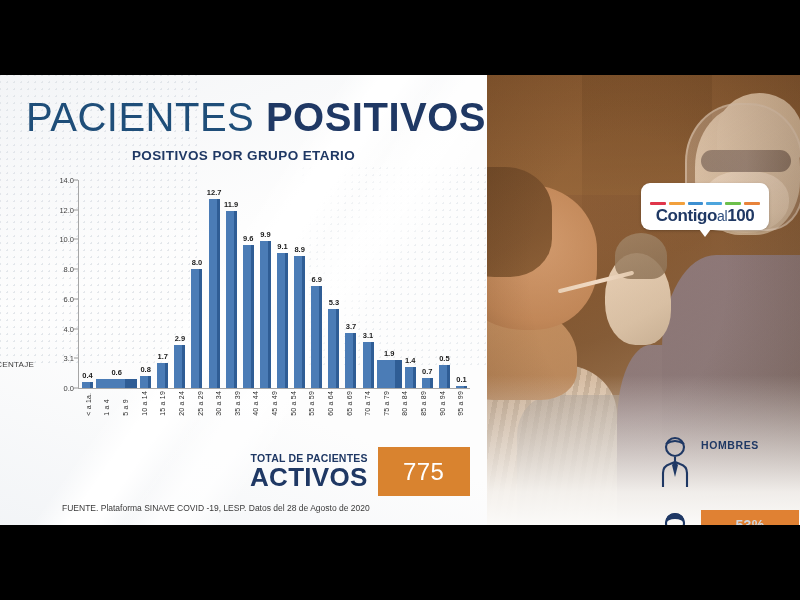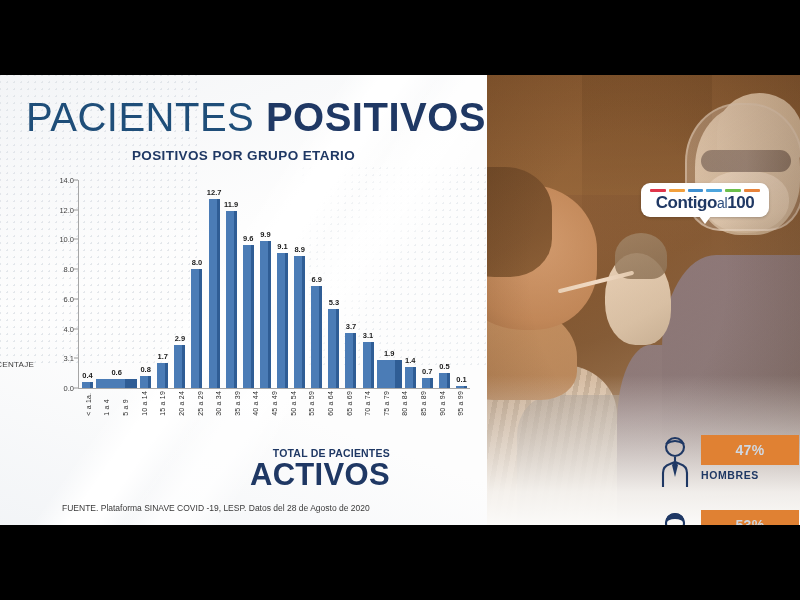--- a/index.html
+++ b/index.html
@@ -61,21 +61,21 @@
   .xlabels { position:absolute; left:39px; top:211px; width:391px; display:flex; }
   .xl-cell { flex:1 1 0; display:flex; justify-content:center; }
   .xl-cell span { font-size:7px; color:#2b2b2b; writing-mode:vertical-rl;
     transform:rotate(180deg); white-space:nowrap; letter-spacing:.2px; }
 
   
   #total-wrap { position:absolute; left:250px; top:372px; z-index:5;
     display:flex; align-items:center; }
   #total-text { text-align:right; margin-right:10px; }
   #total-label { font-size:10.5px; font-weight:700; color:#1f3864; letter-spacing:.2px; }
-  #total-big { font-size:31px; font-weight:700; color:#1f3864; letter-spacing:.3px; line-height:1.02; }
+  #total-big { font-size:26px; font-weight:700; color:#1f3864; letter-spacing:.3px; line-height:1.02; }
   #total-box { width:92px; height:49px; background:#d9832f; display:flex;
     align-items:center; justify-content:center; }
   #total-num { font-size:24px; color:#fff; font-weight:400; letter-spacing:.5px; }
 
   #source { position:absolute; left:62px; top:428px; z-index:5;
     font-size:8.5px; color:#3a3a3a; white-space:nowrap; }
 
   
   #right-panel { position:absolute; left:487px; top:0; width:313px; height:450px; overflow:hidden;
     background:#6b4a33; }
@@ -121,21 +121,21 @@
     background:linear-gradient(90deg,#f3f0ea 0%,#ffffff 55%,#e6e2da 100%); border-radius:2px; }
   #ph-sepia { left:0; top:0; width:313px; height:450px;
     background:linear-gradient(150deg, rgba(198,124,56,.40) 0%, rgba(212,138,66,.30) 45%, rgba(236,200,160,.45) 100%); }
   #ph-vig { left:0; top:0; width:313px; height:450px;
     background:radial-gradient(ellipse at 45% 45%, rgba(0,0,0,0) 40%, rgba(60,35,15,.30) 100%); }
   #ph-bottomfade { left:0; top:300px; width:313px; height:150px;
     background:linear-gradient(180deg, rgba(255,255,255,0) 0%, rgba(250,248,245,.92) 78%, #fbfaf8 100%); }
 
   
   #logo { position:absolute; left:641px; top:108px; width:128px; z-index:6; }
-  #logo-bubble { position:relative; background:#fff; border-radius:9px; padding:6px 8px 5px;
+  #logo-bubble { position:relative; background:#fff; border-radius:9px; padding:19px 8px 5px;
     box-shadow:0 1px 3px rgba(0,0,0,.22); }
   #logo-bubble:after { content:""; position:absolute; left:50%; bottom:-7px; margin-left:-6px;
     border-left:6px solid transparent; border-right:6px solid transparent; border-top:8px solid #fff; }
   #logo-bars { display:flex; gap:3px; margin-bottom:2px; padding:0 1px; }
   #logo-bars i { height:3px; flex:1 1 0; border-radius:1px; display:block; }
   #logo-text { font-size:17px; font-weight:700; color:#1f3864; letter-spacing:-.4px;
     line-height:1.05; white-space:nowrap; text-align:center; }
   #logo-text .thin { font-weight:400; font-size:14px; color:#2f4f7f; }
 
   
@@ -286,21 +286,21 @@
               <div class="bar" style="height: 20.8px;">
                 <div class="bar-val">1.4</div>
               </div>
             </div>
             <div class="bar-cell">
               <div class="bar" style="height: 10.4px;">
                 <div class="bar-val">0.7</div>
               </div>
             </div>
             <div class="bar-cell">
-              <div class="bar" style="height: 15px; text-align: right;">
+              <div class="bar" style="height: 23px; text-align: right;">
                 <div class="bar-val">0.5</div>
               </div>
             </div>
             <div class="bar-cell">
               <div class="bar" style="height: 2px;">
                 <div class="bar-val">0.1</div>
               </div>
             </div>
           </div>
         <div class="xlabels" id="xlabels">
@@ -367,20 +367,23 @@
             <div class="xl-cell">
               <span>95 a 99</span>
             </div>
           </div>
       </div>
 
       <div id="total-wrap">
         <div id="total-text">
           <div id="total-label">TOTAL DE PACIENTES</div>
           <div id="total-big">ACTIVOS</div>
+        </div>
+        <div id="total-box" style="background: rgb(217, 131, 47);">
+          <span id="total-num">775</span>
         </div>
       </div>
 
       <div id="source">FUENTE. Plataforma SINAVE COVID -19, LESP. Datos del 28 de Agosto de 2020</div>
     </div>
 
     <div id="right-panel">
       <div class="ph" id="ph-wall"></div>
       <div class="ph" id="ph-wall2"></div>
       <div class="ph" id="ph-darkband"></div>
@@ -422,23 +425,20 @@
       <div class="g-icon">
         <svg viewBox="0 0 40 52" width="40" height="52" fill="none" stroke="#1f3864" stroke-width="2.1">
           <circle cx="20" cy="12" r="9"></circle>
           <path d="M11 9 q9 -6 18 0"></path>
           <path d="M8 52 v-14 q0-7 7-9 l5-2 l5 2 q7 2 7 9 v14"></path>
           <path d="M20 26 l-3 4 l3 12 l3-12 z" fill="#1f3864" stroke="none"></path>
           <path d="M20 26 v-4"></path>
         </svg>
       </div>
       <div class="g-right">
-        <div class="g-bar" style="background: rgb(224, 129, 51);">
-          <span class="g-pct">47%</span>
-        </div>
         <div class="g-name">HOMBRES</div>
       </div>
     </div>
 
     <div class="gender-row" id="g-mujeres">
       <div class="g-icon">
         <svg viewBox="0 0 40 52" width="40" height="52" fill="none" stroke="#1f3864" stroke-width="2.1">
           <circle cx="20" cy="13" r="9"></circle>
           <path d="M10 14 q1-11 10-11 q9 0 10 11 q-3-5-10-5 q-7 0-10 5z" fill="#1f3864" stroke="none"></path>
           <path d="M9 52 v-13 q0-8 7-10 l4-1 l4 1 q7 2 7 10 v13"></path>

